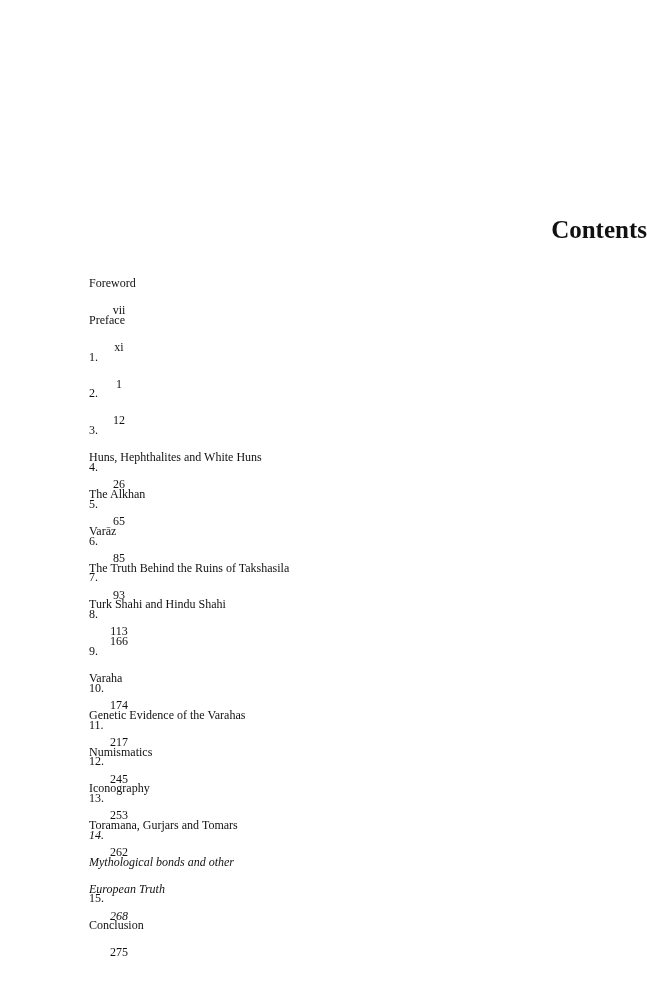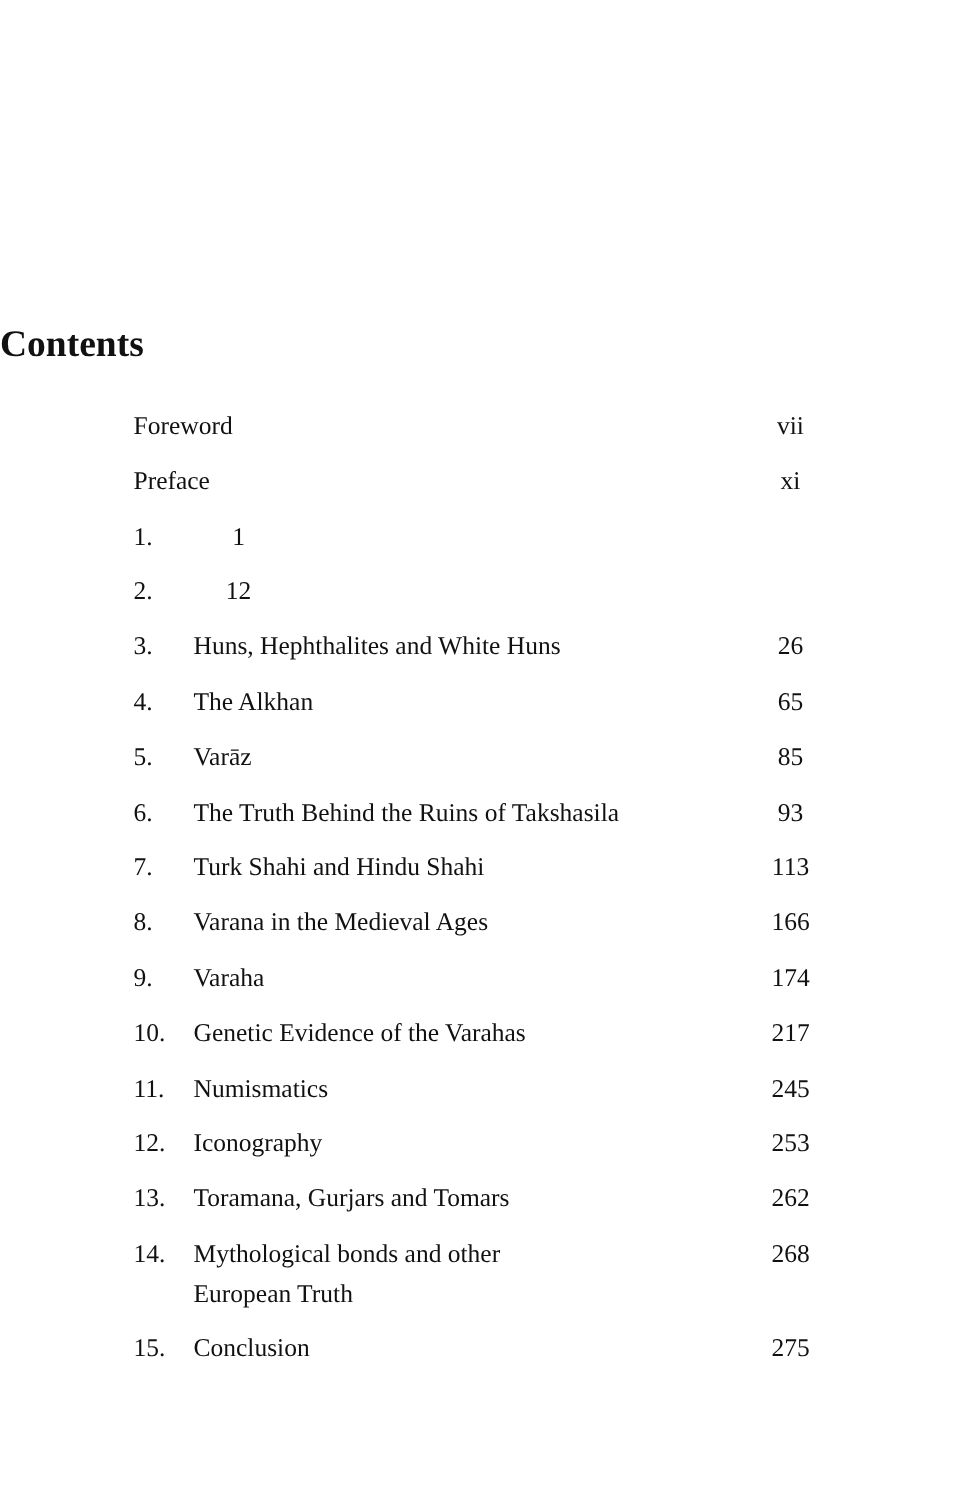--- a/index.html
+++ b/index.html
@@ -1,22 +1,22 @@
 <!DOCTYPE html>
 <html><head>
   <meta charset="utf-8">
   <style>
     html, body { margin: 0; padding: 0; background: #ffffff; }
     body { width: 647px; height: 1000px; position: relative; overflow: hidden;
       font-family: "Liberation Serif", "DejaVu Serif", serif; color: #111; }
-    .title { position: absolute; top: 216px; left: 0; width: 647px; text-align: left;
+    .title { position: absolute; top: 216px; left: 0; width: 647px; text-align: right;
       font-weight: bold; font-size: 25px; }
     .toc { position: absolute; left: 89px; width: 468px; top: 270px; }
-    .row { display: flex; font-size: 17px; line-height: 27px; height: 36.8px; }
-    .row.two-line { height: 63.5px; }
+    .row { display: flex; font-size: 12px; line-height: 27px; height: 36.8px; flex-direction: column; }
+    .row.two-line { height: 63.5px; font-style: italic; }
     .num { width: 40px; flex: none; }
     .label { flex: 1; }
     .page { flex: none; text-align: center; width: 60px; }
   </style>
 </head>
 <body>
 
 <div class="title">Contents</div>
 
 <div class="toc">
@@ -56,21 +56,20 @@
     <span class="label">The Truth Behind the Ruins of Takshasila</span>
     <span class="page">93</span>
   </div>
   <div class="row">
     <span class="num">7.</span>
     <span class="label">Turk Shahi and Hindu Shahi</span>
     <span class="page">113</span>
   </div>
   <div class="row">
     <span class="num">8.</span>
-    <span class="label">Varana in the Medieval Ages</span>
     <span class="page">166</span>
   </div>
   <div class="row">
     <span class="num">9.</span>
     <span class="label">Varaha</span>
     <span class="page">174</span>
   </div>
   <div class="row">
     <span class="num">10.</span>
     <span class="label">Genetic Evidence of the Varahas</span>

